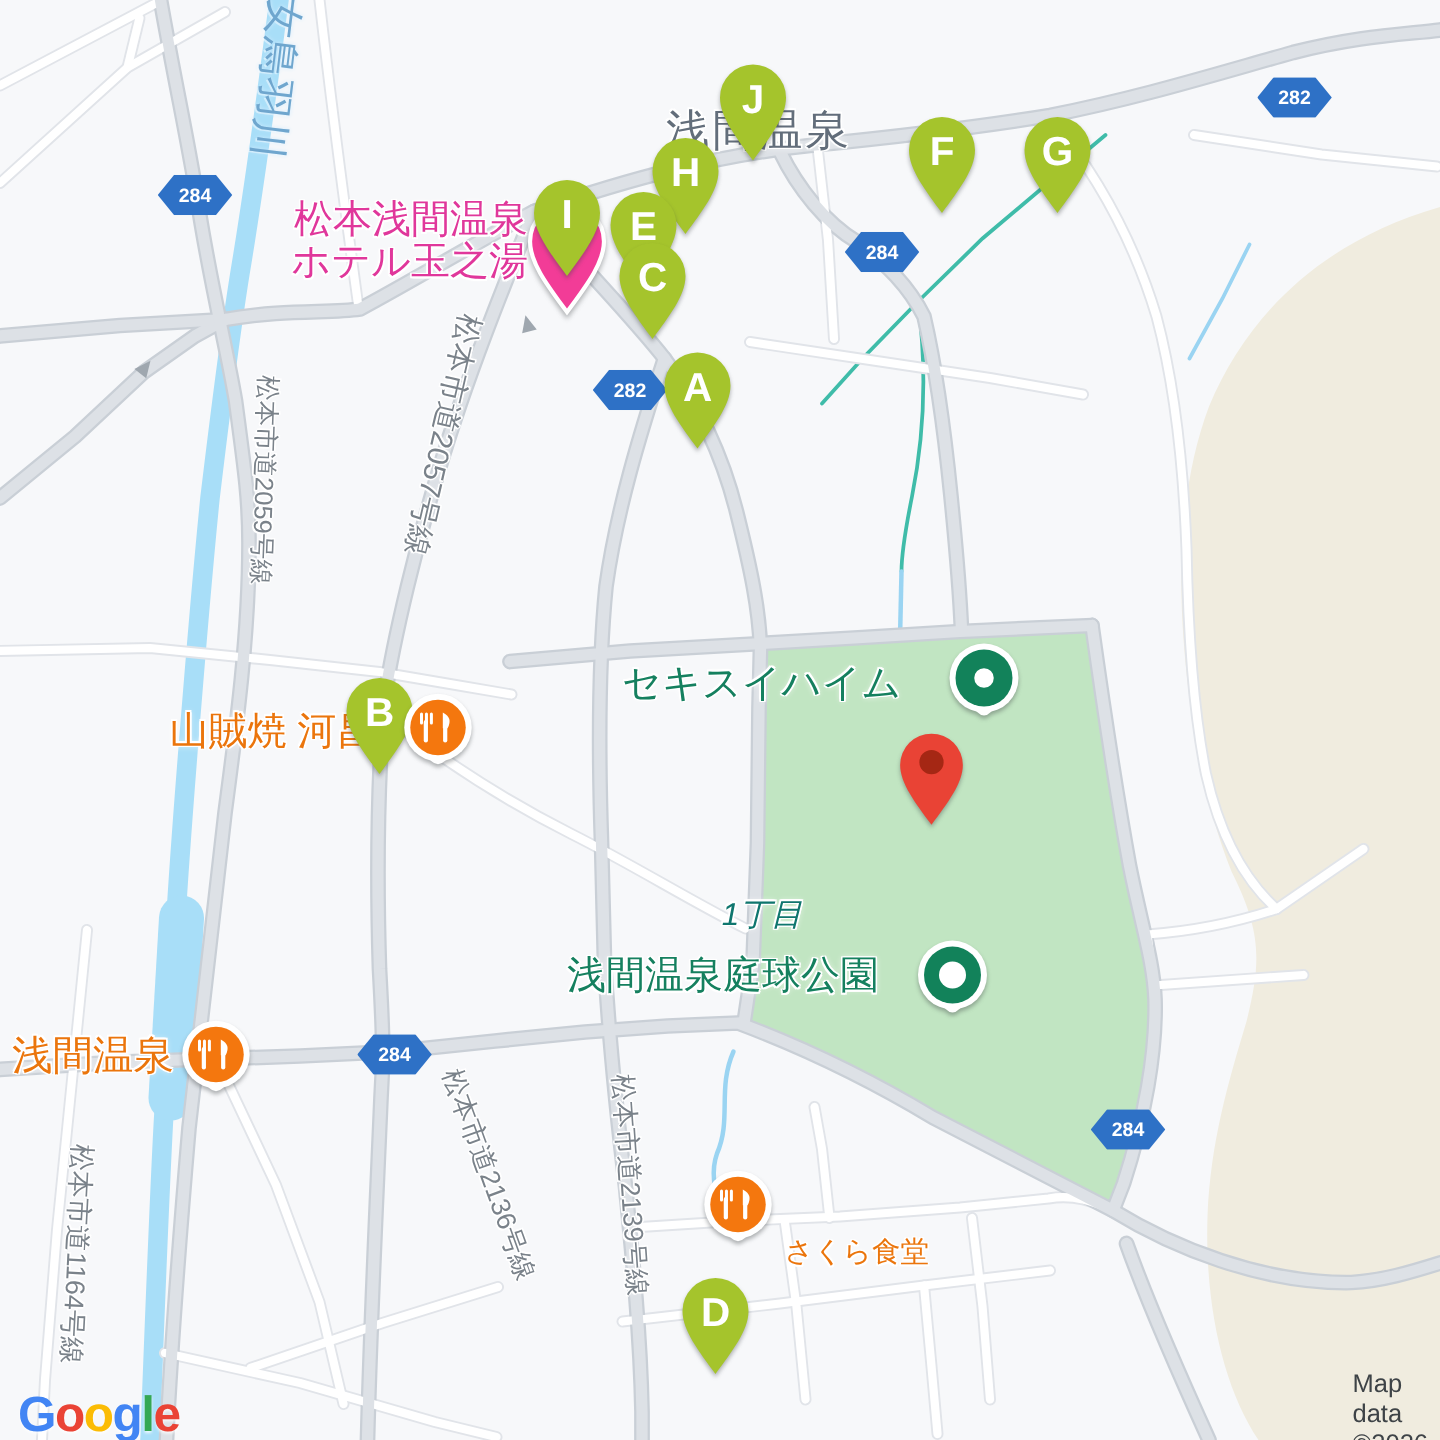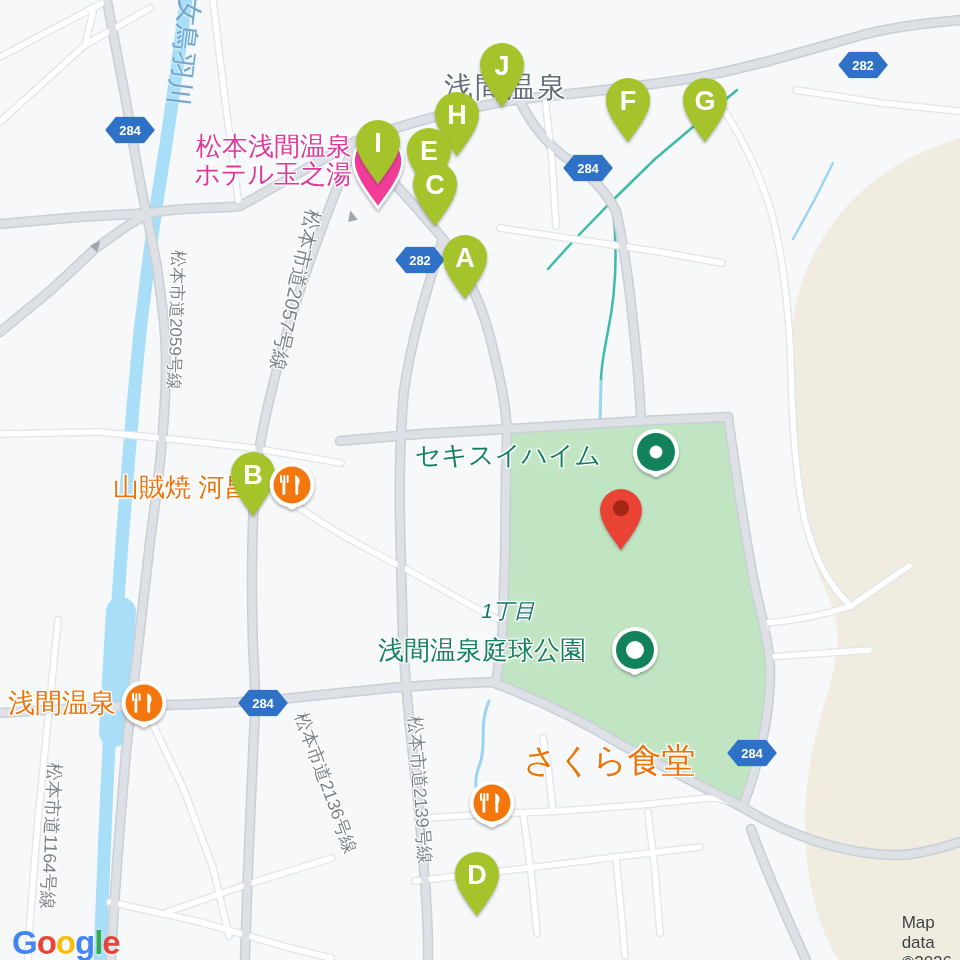--- a/index.html
+++ b/index.html
@@ -203,21 +203,21 @@
   </div>
 
   <div class="lbl poi-green anchor-right" style="left:601px;top:455px;">
     <div>セキスイハイム</div>
   </div>
 
   <div class="lbl poi-green anchor-left" style="left:378px;top:650px;">浅間温泉庭球公園</div>
 
   <div class="lbl poi-orange anchor-left" style="left:113px;top:487px;">山賊焼 河昌</div>
   <div class="lbl poi-orange anchor-left" style="left:8px;top:704px;font-size:27px;">浅間温泉</div>
-  <div class="lbl poi-orange anchor-left" style="left:523px;top:760px;font-size:34px;">さくら食堂</div>
+  <div class="lbl poi-orange anchor-left" style="left:523px;top:836px;font-size:19px;">さくら食堂</div>
 
   <div class="badge" style="left:130px;top:130px;">284</div>
   <div class="badge" style="left:420px;top:260px;">282</div>
   <div class="badge" style="left:588px;top:168px;">284</div>
   <div class="badge" style="left:863px;top:65px;">282</div>
   <div class="badge" style="left:263px;top:703px;">284</div>
   <div class="badge" style="left:752px;top:753px;">284</div>
 
   <svg width="960" height="960" viewBox="0 0 960 960">
     <defs>

